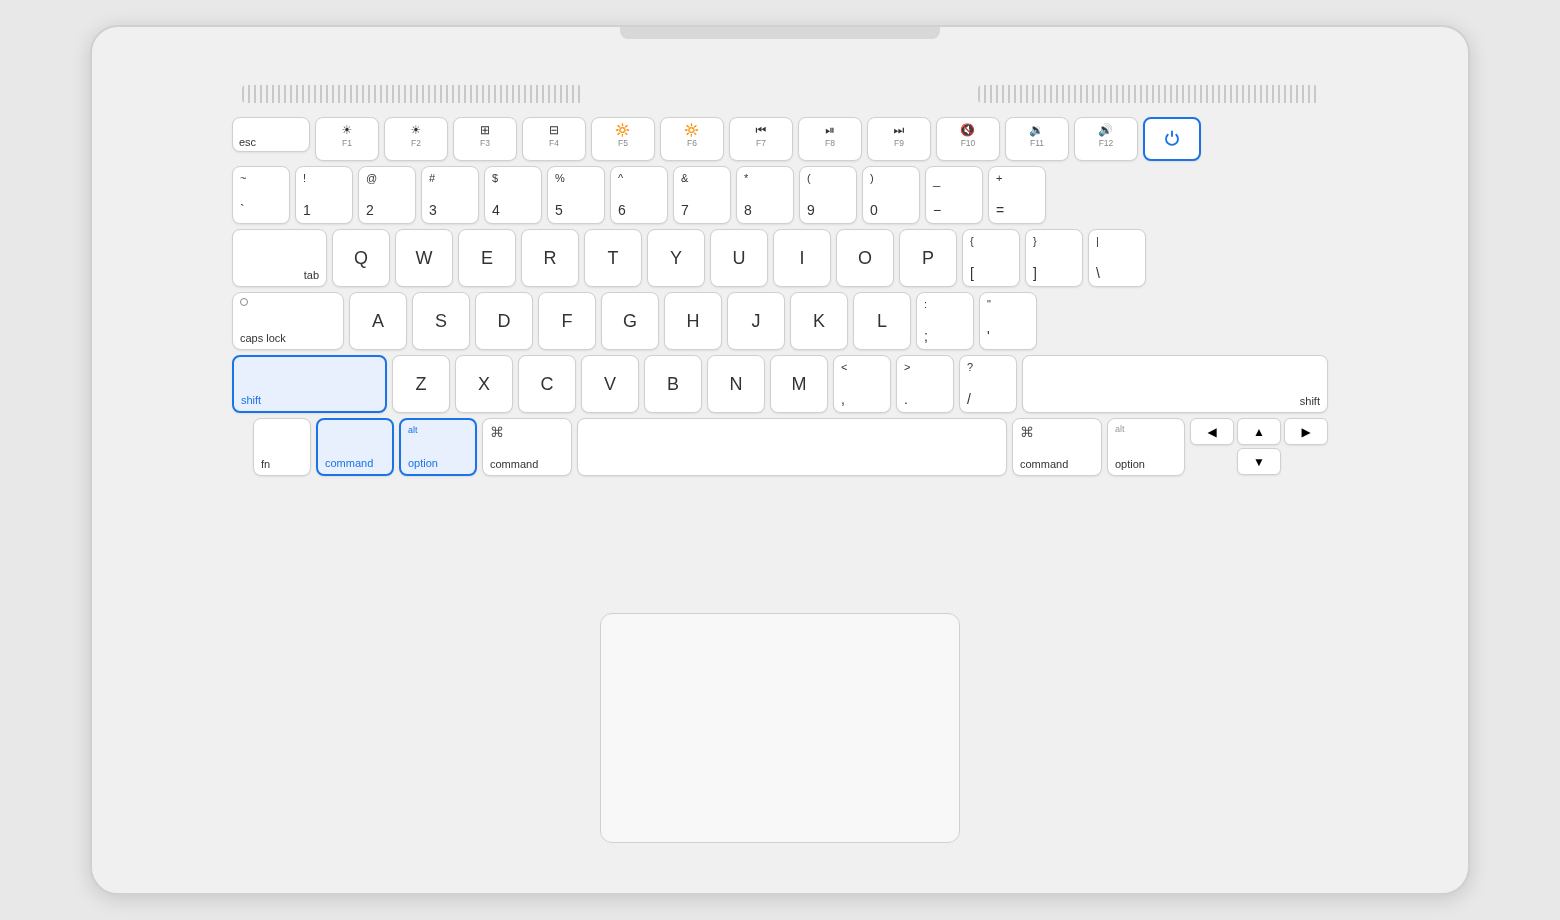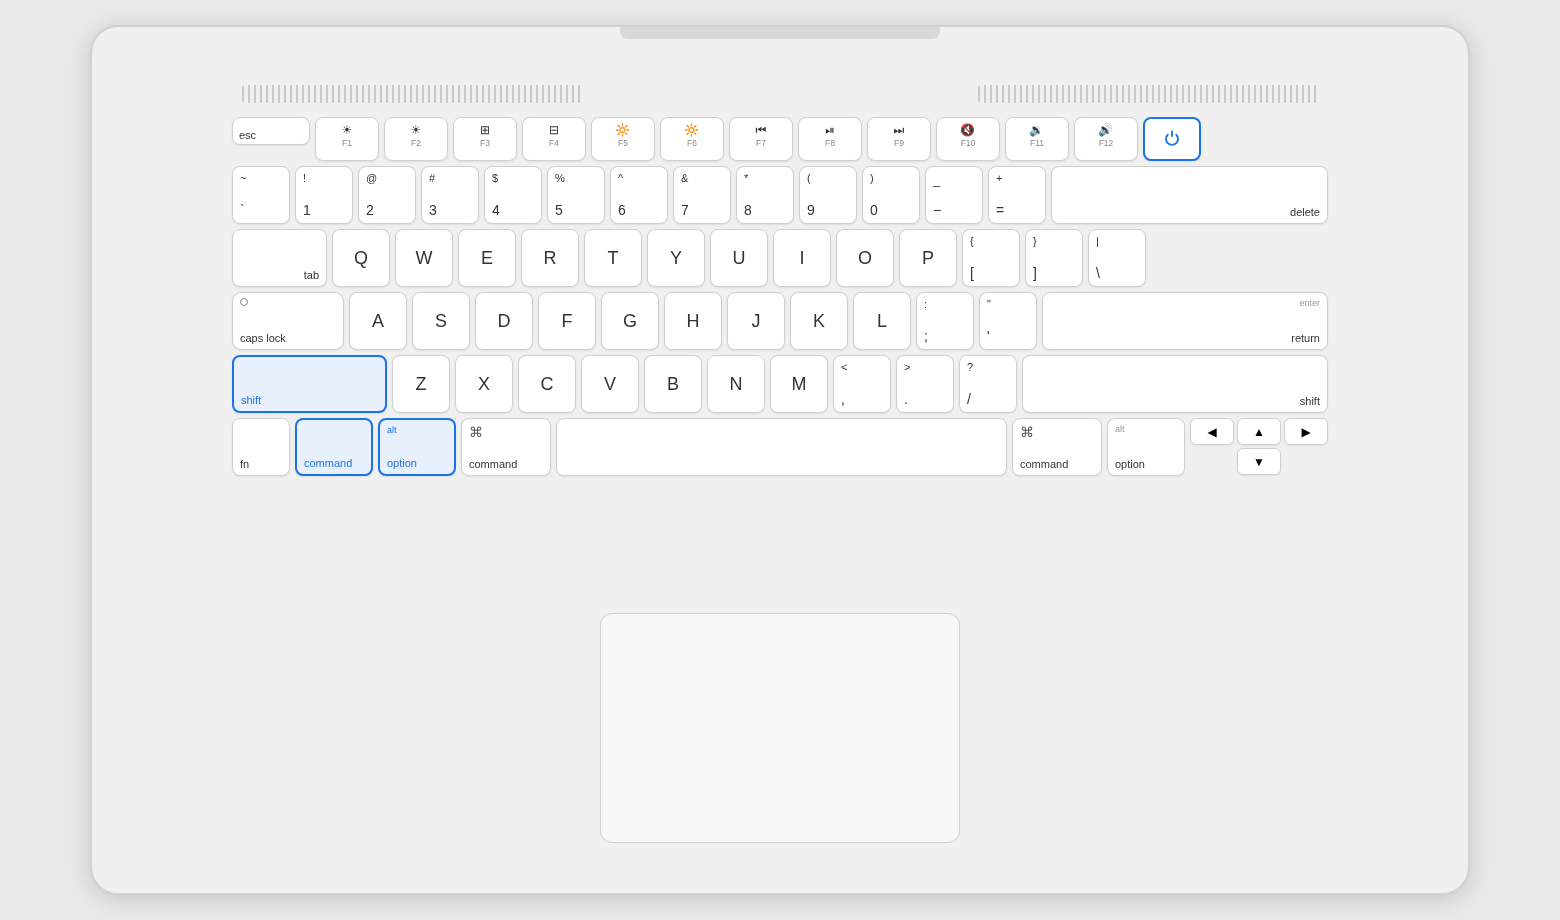--- a/index.html
+++ b/index.html
@@ -233,21 +233,21 @@
 <body>
 
 <div class="laptop-body">
   <div class="laptop-hinge"></div>
   <div class="speaker-left"></div>
   <div class="speaker-right"></div>
 
   <div class="keyboard-area">
 
     <div class="key-row key-fn-row">
-      <div class="key esc-key" style="min-width:78px;height:28px;align-items:flex-start;">
+      <div class="key esc-key" style="min-width:78px;height:35px;align-items:flex-start;">
         <span>esc</span>
       </div>
       <div class="key fn-key" style="min-width:64px;height:44px;align-items:center;justify-content:flex-start;padding-top:5px;">
         <span class="fn-icon">☀</span>
         <span class="fn-label">F1</span>
       </div>
       <div class="key fn-key" style="min-width:64px;height:44px;align-items:center;justify-content:flex-start;padding-top:5px;">
         <span class="fn-icon">☀</span>
         <span class="fn-label">F2</span>
       </div>
@@ -344,23 +344,20 @@
         <span class="bot-char">0</span>
       </div>
       <div class="key num-key">
         <span class="top-char" style="font-size:13px;">_</span>
         <span class="bot-char">−</span>
       </div>
       <div class="key num-key">
         <span class="top-char">+</span>
         <span class="bot-char">=</span>
       </div>
-      <div class="key delete-key" style="align-items:flex-end;justify-content:flex-end;min-width:100px;">
-        <span>delete</span>
-      </div>
     </div>
 
     <div class="key-row">
       <div class="key tab-key" style="min-width:95px;justify-content:flex-end;align-items:flex-end;">
         <span>tab</span>
       </div>
       <div class="key letter-key">
           <span class="key-letter">Q</span>
         </div>
       <div class="key letter-key">
@@ -437,26 +434,20 @@
           <span class="key-letter">L</span>
         </div>
       <div class="key num-key">
         <span class="top-char">:</span>
         <span class="bot-char">;</span>
       </div>
       <div class="key num-key">
         <span class="top-char">"</span>
         <span class="bot-char">'</span>
       </div>
-      <div class="key return-key" style="min-width:120px;flex:1;align-items:flex-end;justify-content:flex-end;">
-        <div class="return-key-wrapper">
-          <span style="font-size:9px;color:#999;align-self:flex-end;">enter</span>
-          <span>return</span>
-        </div>
-      </div>
     </div>
 
     <div class="key-row">
       <div class="key highlighted shift-left" style="min-width:155px;justify-content:flex-end;align-items:flex-start;background:#e8f0fe;border:2px solid #1a73e8;color:#1a73e8;">
         <span style="color:#1a73e8;">shift</span>
       </div>
       <div class="key letter-key">
           <span class="key-letter">Z</span>
         </div>
       <div class="key letter-key">
@@ -488,21 +479,21 @@
       <div class="key num-key">
         <span class="top-char">?</span>
         <span class="bot-char">/</span>
       </div>
       <div class="key" style="min-width:120px;flex:1;justify-content:flex-end;align-items:flex-end;">
         <span>shift</span>
       </div>
     </div>
 
     <div class="key-row" style="align-items:center;">
-      <div class="key fn-bottom" style="min-width:58px;justify-content:flex-end;align-items:flex-start;">
+      <div class="key fn-bottom" style="min-width:58px;justify-content:flex-end;align-items:flex-start;margin-left:21px;">
         <span>fn</span>
       </div>
       <div class="key highlighted" style="min-width:78px;background:#e8f0fe;border:2px solid #1a73e8;color:#1a73e8;justify-content:flex-end;align-items:flex-start;">
         <span style="color:#1a73e8;">command</span>
       </div>
       <div class="key highlighted" style="min-width:78px;background:#e8f0fe;border:2px solid #1a73e8;color:#1a73e8;justify-content:flex-end;align-items:flex-start;position:relative;">
         <span style="position:absolute;top:5px;left:7px;font-size:9px;color:#1a73e8;">alt</span>
         <span style="color:#1a73e8;">option</span>
       </div>
       <div class="key command-key" style="min-width:90px;justify-content:flex-end;align-items:flex-start;position:relative;">

